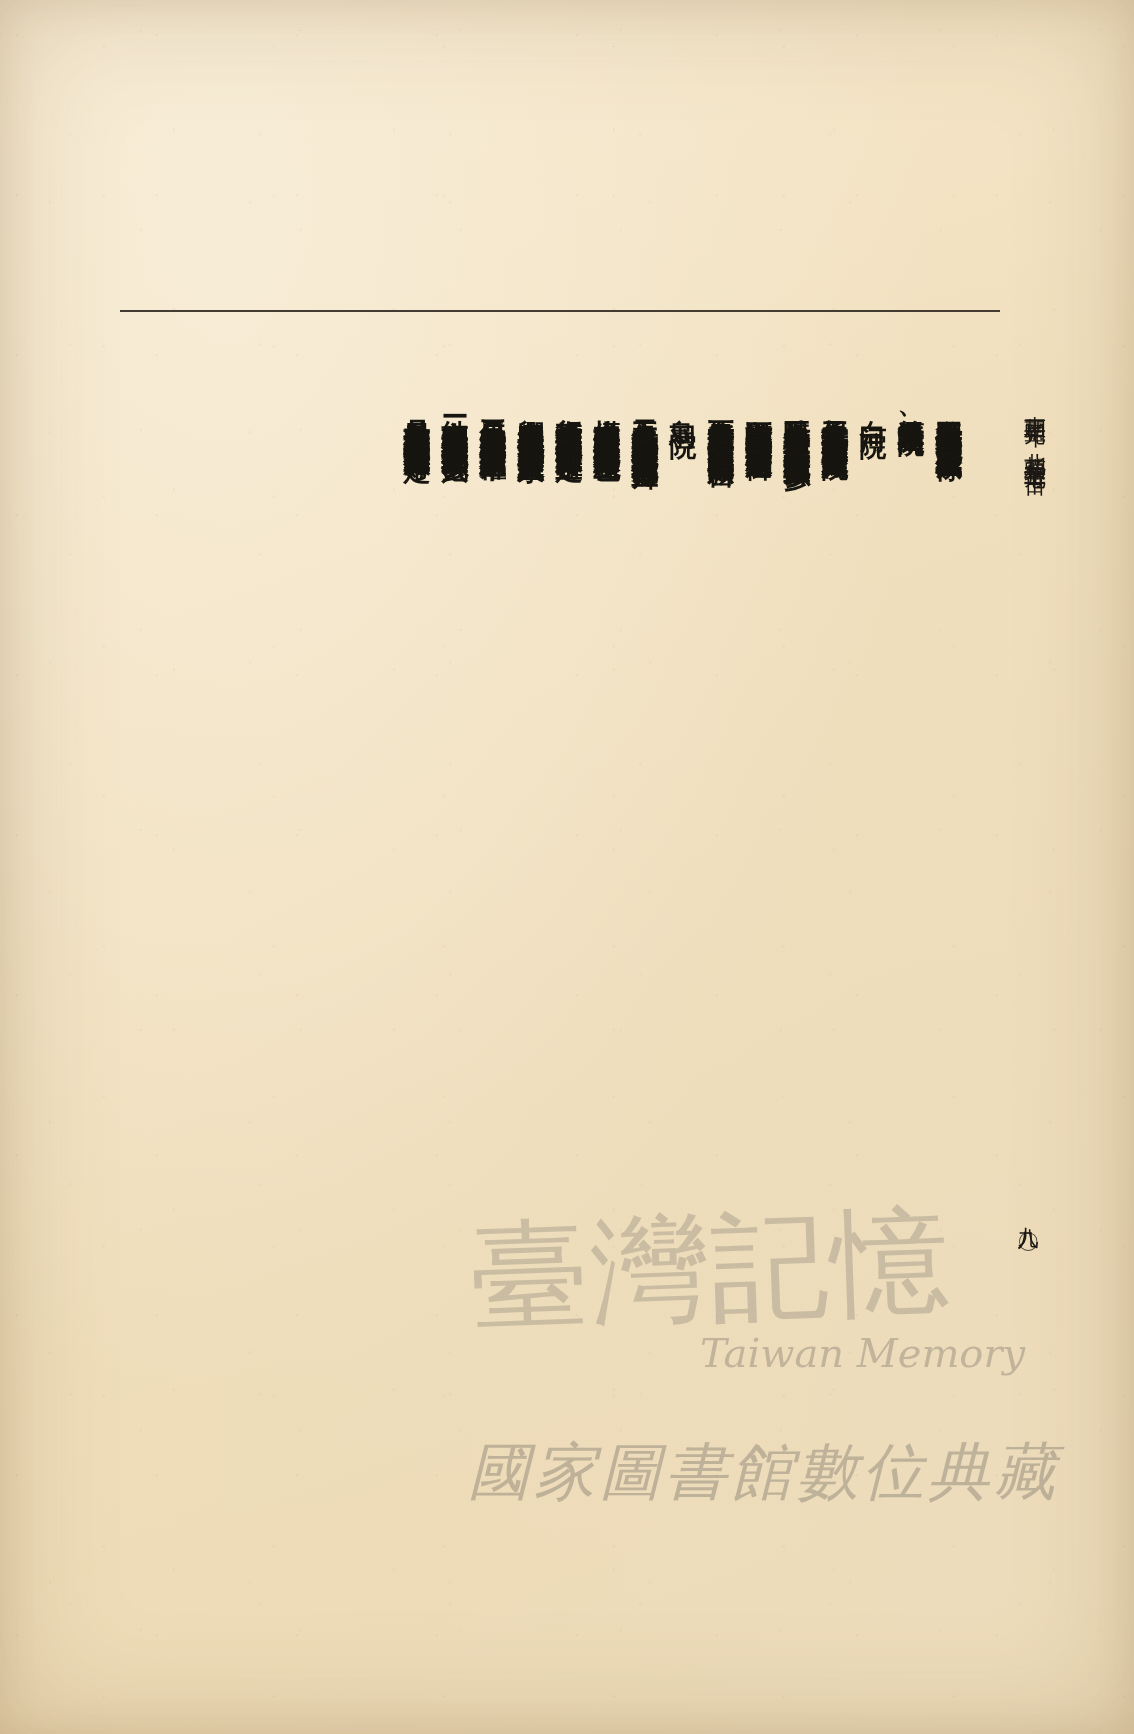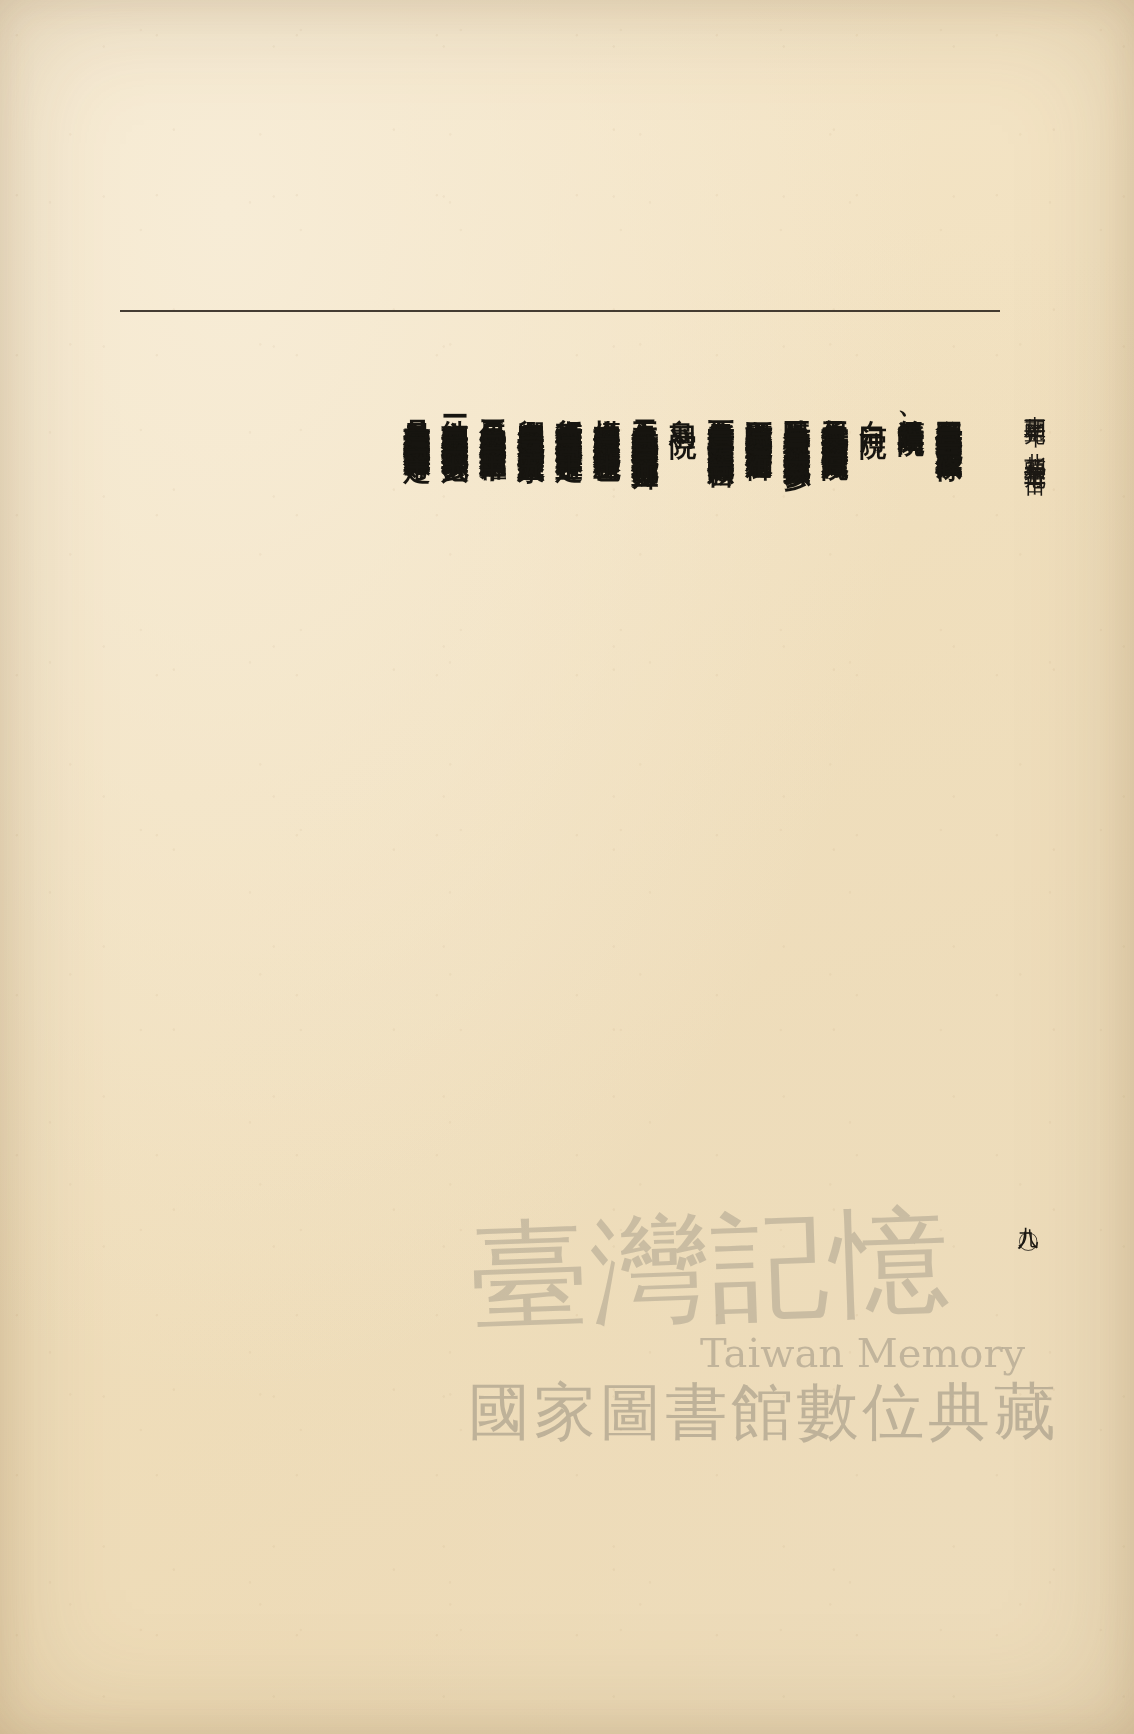--- a/index.html
+++ b/index.html
@@ -121,32 +121,34 @@
     font-family: "DejaVu Serif", serif;
     letter-spacing: .02em;
     white-space: nowrap;
     transform: rotate(-2deg);
   }
   #wm2 {
     position: absolute;
     left: 700px;
     top: 1330px;
     font-size: 40px;
+    font-style: italic;
     color: rgba(120,115,105,0.38);
     font-family: "DejaVu Serif", serif;
     white-space: nowrap;
   }
   #wm3 {
     position: absolute;
     left: 468px;
-    top: 1370px;
+    top: 1430px;
     font-size: 62px;
     color: rgba(120,115,105,0.40);
     letter-spacing: .06em;
     white-space: nowrap;
+    font-style: italic;
   }
 </style>
 </head>
 <body>
 
 <div id="page">
 
   <div id="grain"></div>
 
   <div id="rule"></div>

